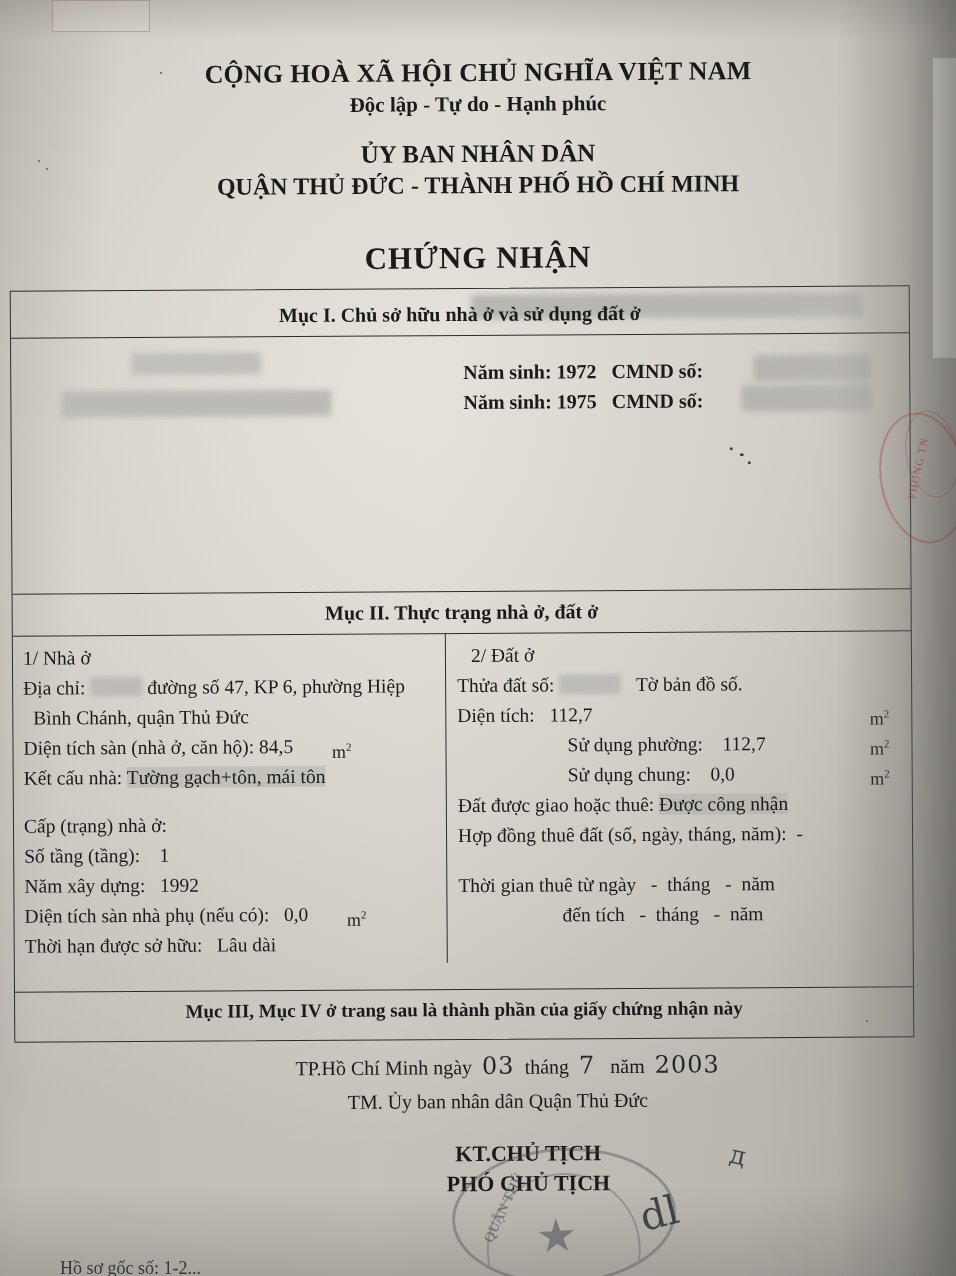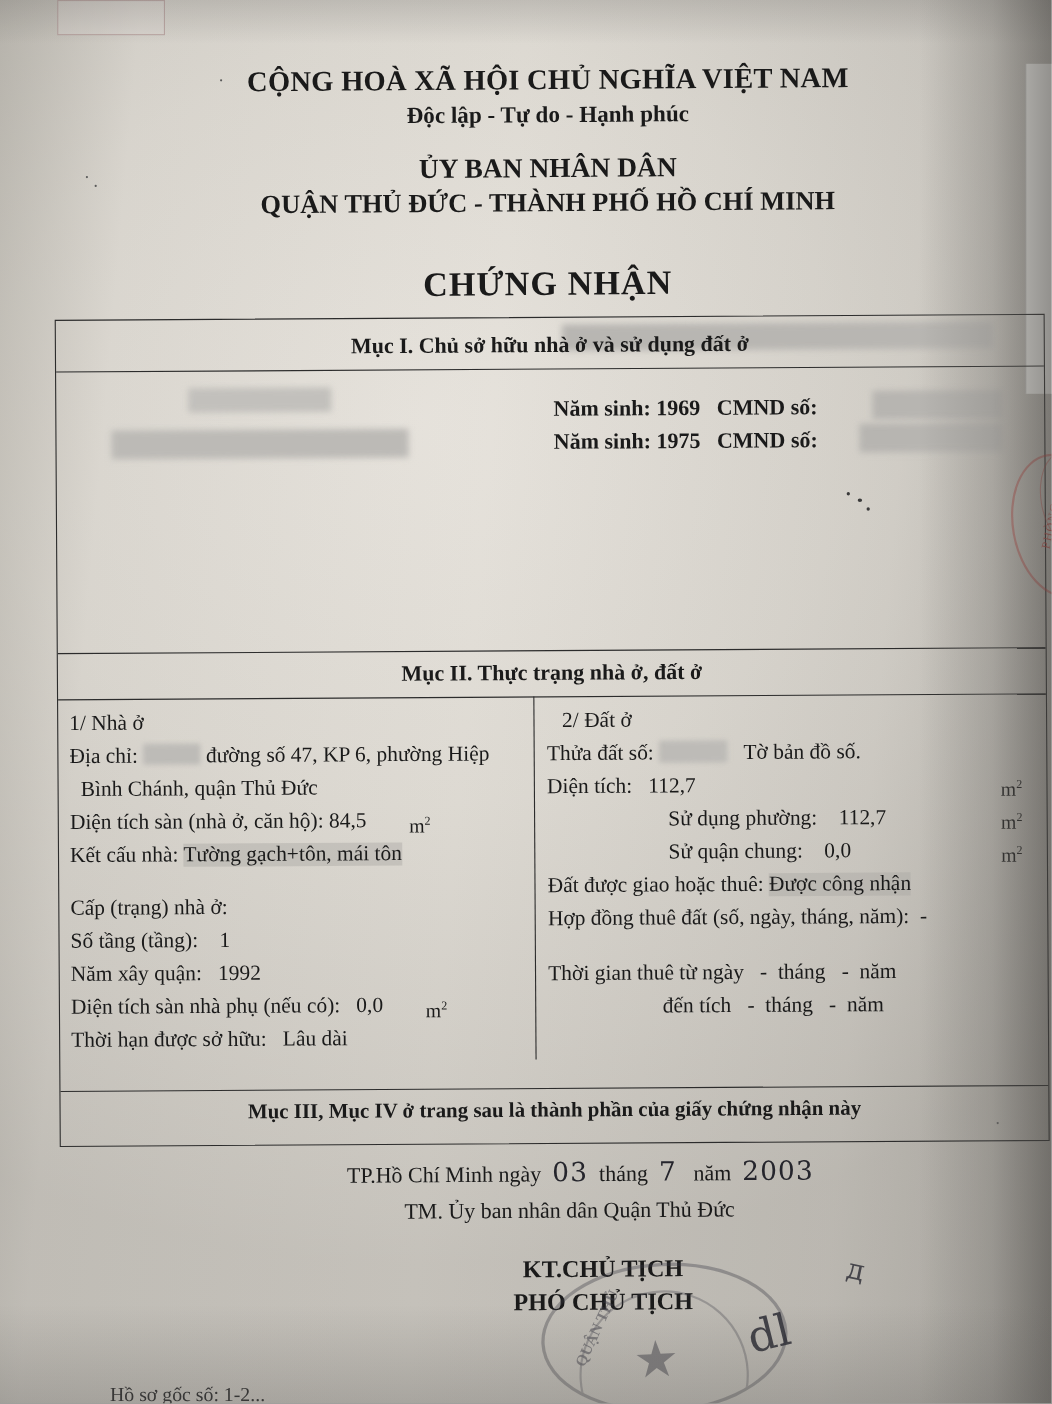--- a/index.html
+++ b/index.html
@@ -39,21 +39,20 @@
   }
   #shadow-top {
     position: absolute;
     left: 0; top: 0; width: 100%; height: 40px;
     background: linear-gradient(0deg, rgba(120,118,115,0) 0%, rgba(95,93,90,0.22) 100%);
     pointer-events: none;
   }
   .content {
     position: absolute;
     inset: 0;
-    margin-left: 40px;
   }
 
   
   .hdr {
     text-align: center;
     font-weight: bold;
   }
   #nation-title {
     position: absolute;
     left: 0; right: 0; top: 58px;
@@ -343,21 +342,21 @@
       <div id="owner-redact-top"></div>
 
       <div class="band" id="band-1">Mục I. Chủ sở hữu nhà ở và sử dụng đất ở</div>
       <div class="hline" id="hl-1"></div>
 
       <div id="owner-redact-name2"></div>
       <div id="owner-redact-name"></div>
 
       <div class="owner-line" id="owner-line-1">
         <span>Năm sinh:</span>
-        <span>1969</span>
+        <span>1972</span>
         &nbsp;&nbsp;<span>CMND số:</span>
       </div>
       <div class="cmnd-redact-1"></div>
 
       <div class="owner-line" id="owner-line-2">
         <span>Năm sinh:</span>
         <span>1975</span>
         &nbsp;&nbsp;<span>CMND số:</span>
       </div>
       <div class="cmnd-redact-2"></div>
@@ -391,21 +390,21 @@
         <div class="row" style="height:18px;"></div>
         <div class="row">
           <span>Cấp (trạng) nhà ở:</span>
           <span></span>
         </div>
         <div class="row">
           <span>Số tầng (tầng):</span>
           &nbsp;&nbsp;&nbsp;<span>1</span>
         </div>
         <div class="row">
-          <span>Năm xây quận:</span>
+          <span>Năm xây dựng:</span>
           &nbsp;&nbsp;<span>1992</span>
         </div>
         <div class="row">
           <span>Diện tích sàn nhà phụ (nếu có):</span>
           &nbsp;&nbsp;<span>0,0</span>
           <span class="m2" style="right:76px;"><span>m</span><span class="sup">2</span></span>
         </div>
         <div class="row">
           <span>Thời hạn được sở hữu:</span>
           &nbsp;&nbsp;<span>Lâu dài</span>
@@ -423,21 +422,21 @@
           <span>Diện tích:</span>
           &nbsp;&nbsp;<span>112,7</span>
           <span class="m2" style="right:14px;"><span>m</span><span class="sup">2</span></span>
         </div>
         <div class="row" style="padding-left:110px;">
           <span>Sử dụng phường:</span>
           &nbsp;&nbsp;&nbsp;<span>112,7</span>
           <span class="m2" style="right:14px;"><span>m</span><span class="sup">2</span></span>
         </div>
         <div class="row" style="padding-left:110px;">
-          <span>Sử quận chung:</span>
+          <span>Sử dụng chung:</span>
           &nbsp;&nbsp;&nbsp;<span>0,0</span>
           <span class="m2" style="right:14px;"><span>m</span><span class="sup">2</span></span>
         </div>
         <div class="row">
           <span>Đất được giao hoặc thuê:</span>
           <span class="hl-word">Được công nhận</span>
         </div>
         <div class="row">
           <span>Hợp đồng thuê đất (số, ngày, tháng, năm):</span>
           &nbsp;<span>-</span>

